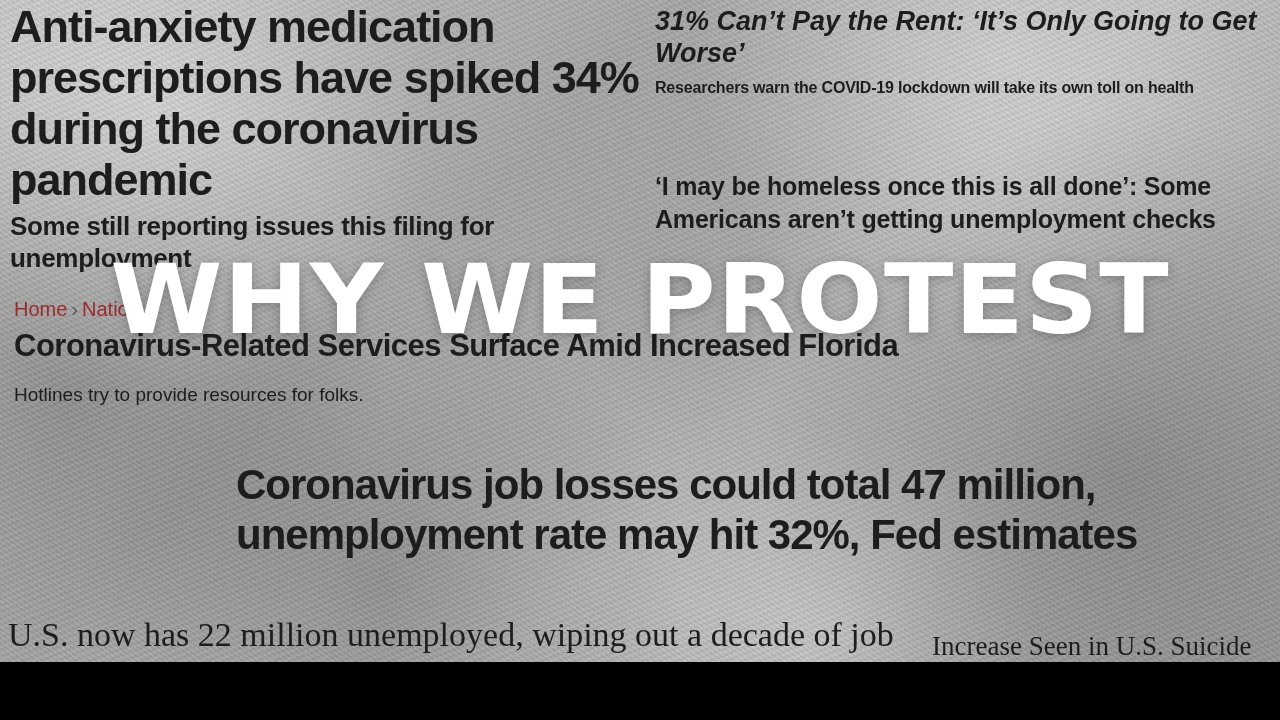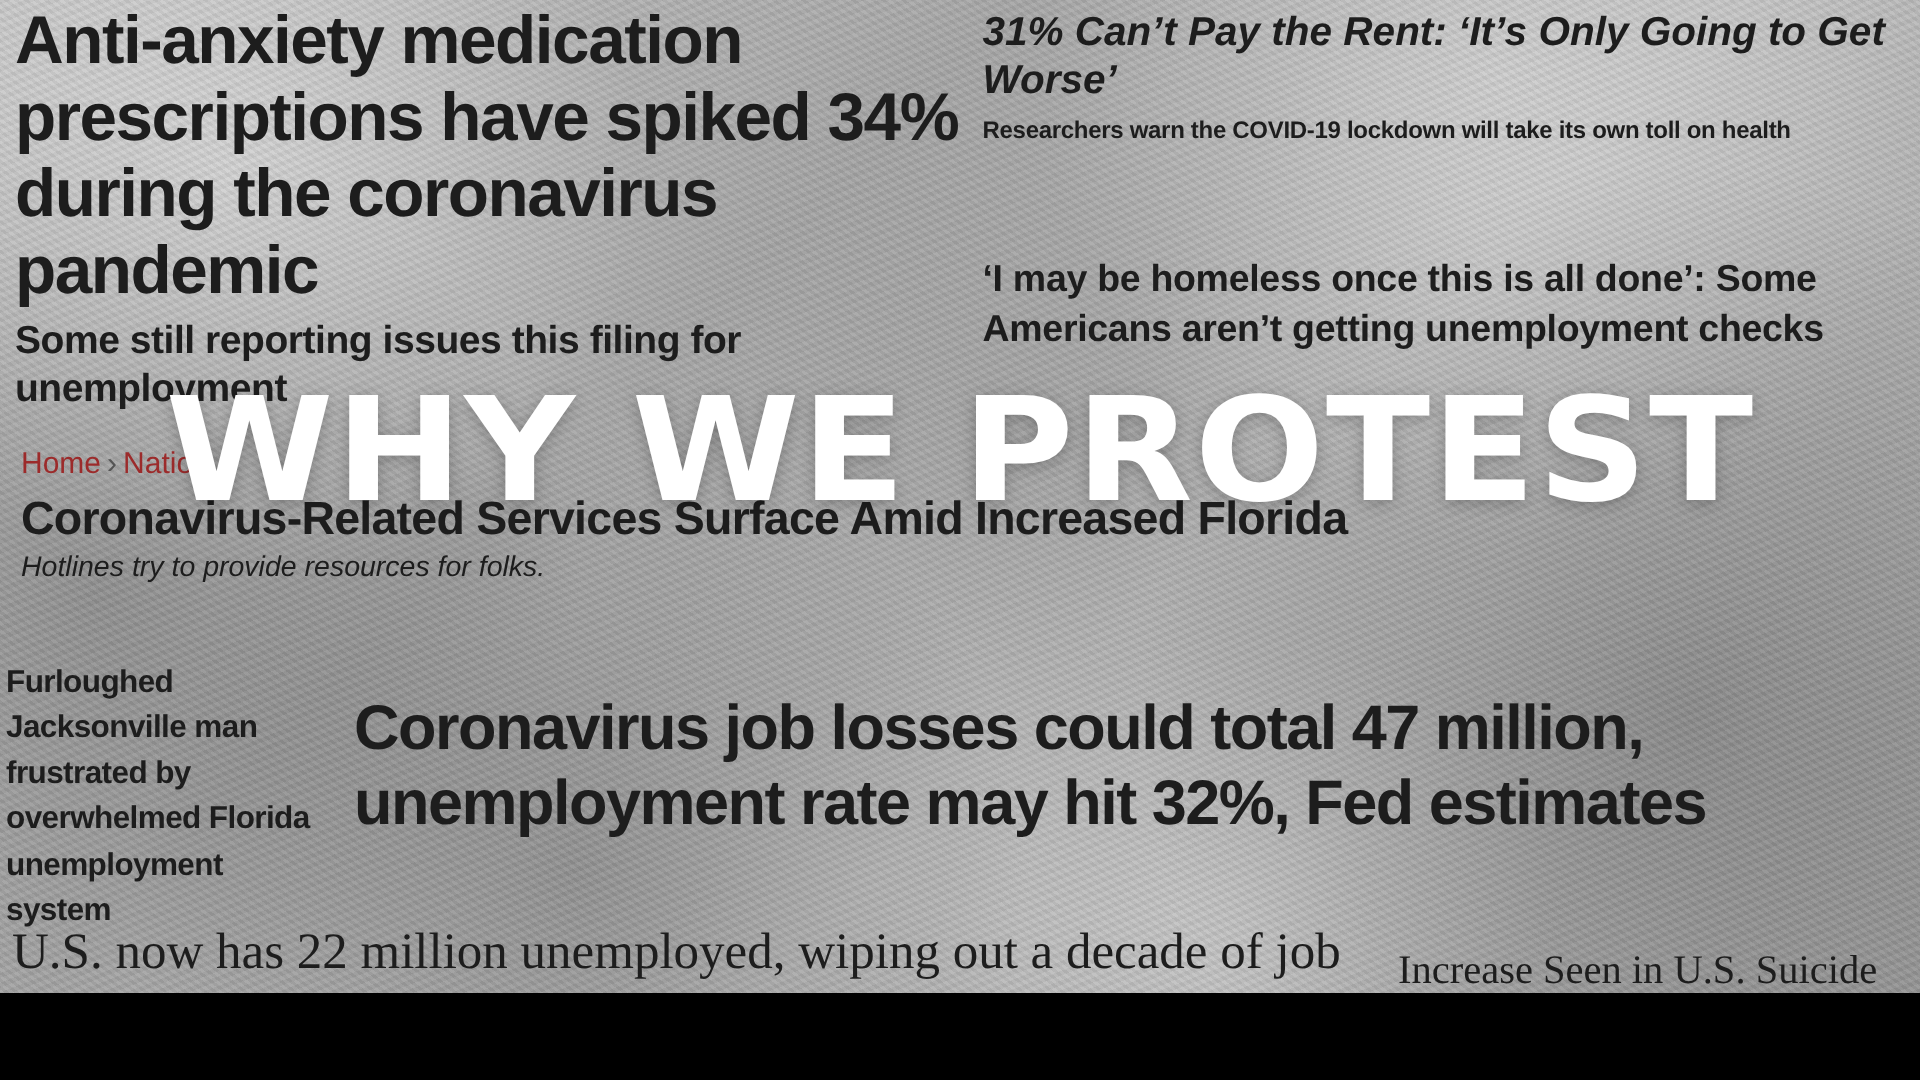--- a/index.html
+++ b/index.html
@@ -58,21 +58,21 @@
   #blk2 .t { font-size: 27px; line-height: 1.18; }
   #blk2 .s { font-size: 16px; font-weight: 700; line-height: 1.28; margin-top: 8px; letter-spacing: -0.2px; }
 
   
   #blk3 { left: 655px; top: 170px; width: 616px; }
   #blk3 .t { font-size: 25px; font-weight: 700; line-height: 1.3; letter-spacing: -0.2px; }
 
   
   #blk4 { left: 14px; top: 328px; width: 1255px; }
   #blk4 .t { font-size: 31px; font-weight: 700; letter-spacing: -0.5px; white-space: nowrap; }
-  #blk4 .s { font-size: 19px; font-weight: 400; margin-top: 4px; font-style: italic; }
+  #blk4 .s { font-size: 19px; font-weight: 400; margin-top: 20px; }
 
   
   #blk5 { left: 4px; top: 440px; width: 214px; }
   #blk5 .t { font-size: 21px; font-weight: 700; line-height: 1.45; letter-spacing: -0.4px; }
 
   
   #blk6 { left: 236px; top: 432px; width: 1040px; }
   #blk6 .t { font-size: 42px; font-weight: 700; line-height: 1.18; letter-spacing: -1px; margin-top: 28px; }
 
   
@@ -123,23 +123,20 @@
 
   <div class="clip" id="blk3">
     <div class="t">‘I may be homeless once this is all done’: Some Americans aren’t getting unemployment checks</div>
   </div>
 
   <div class="clip" id="blk4">
     <div class="t">Coronavirus-Related Services Surface Amid Increased Florida</div>
     <div class="s">Hotlines try to provide resources for folks.</div>
   </div>
 
-  <div class="clip" id="blk5">
-    <div class="t">Furloughed Jacksonville man frustrated by overwhelmed Florida unemployment system</div>
-  </div>
 
   <div class="clip" id="blk6">
     <div class="t">Coronavirus job losses could total 47 million, unemployment rate may hit 32%, Fed estimates</div>
   </div>
 
   <div class="clip" id="blk7">
     <div class="t serif">U.S. now has 22 million unemployed, wiping out a decade of job gains</div>
   </div>
 
   <div class="clip" id="blk8">

